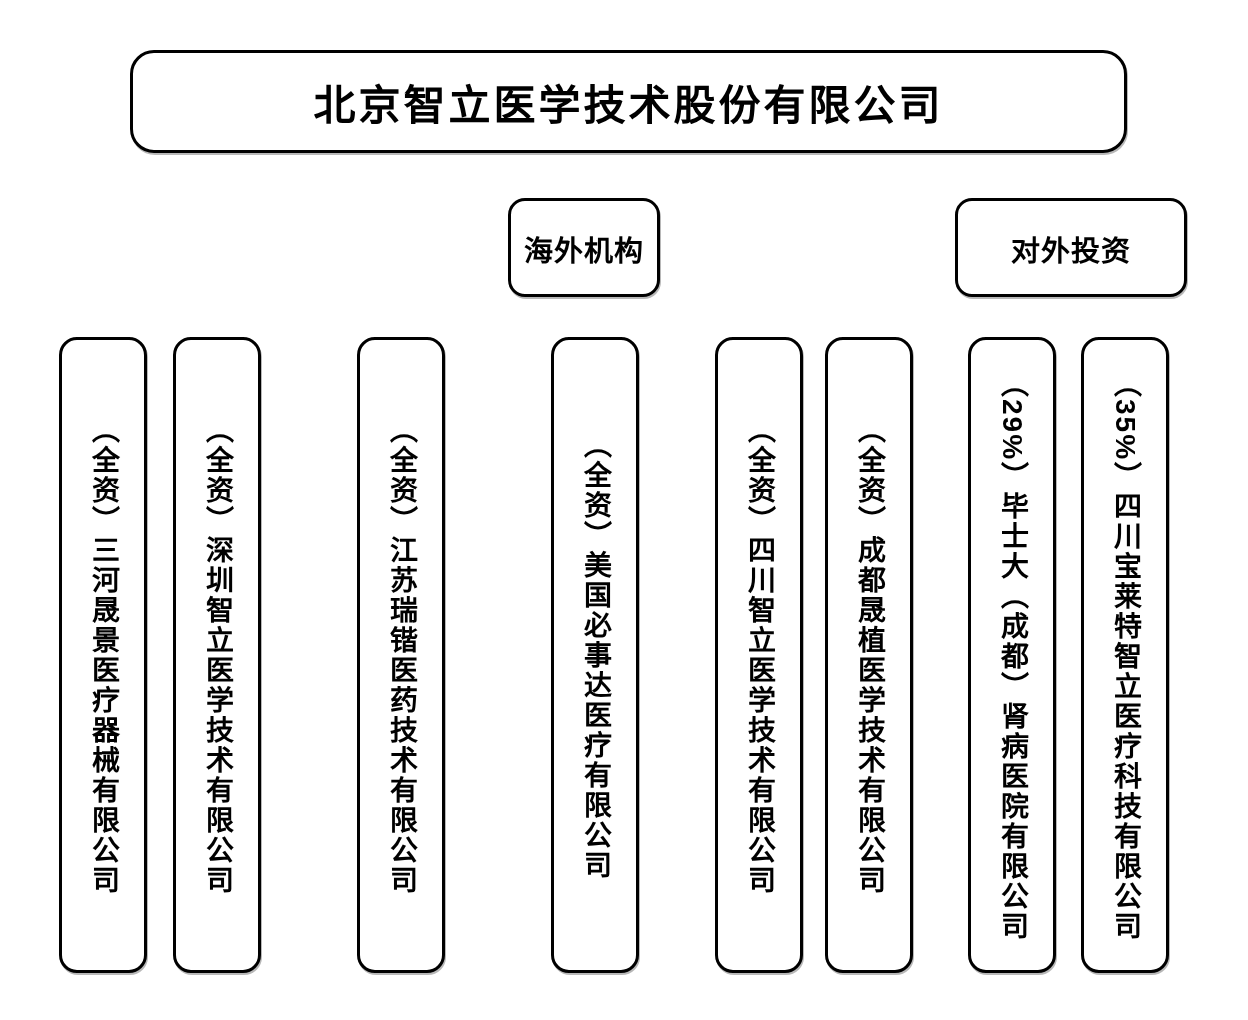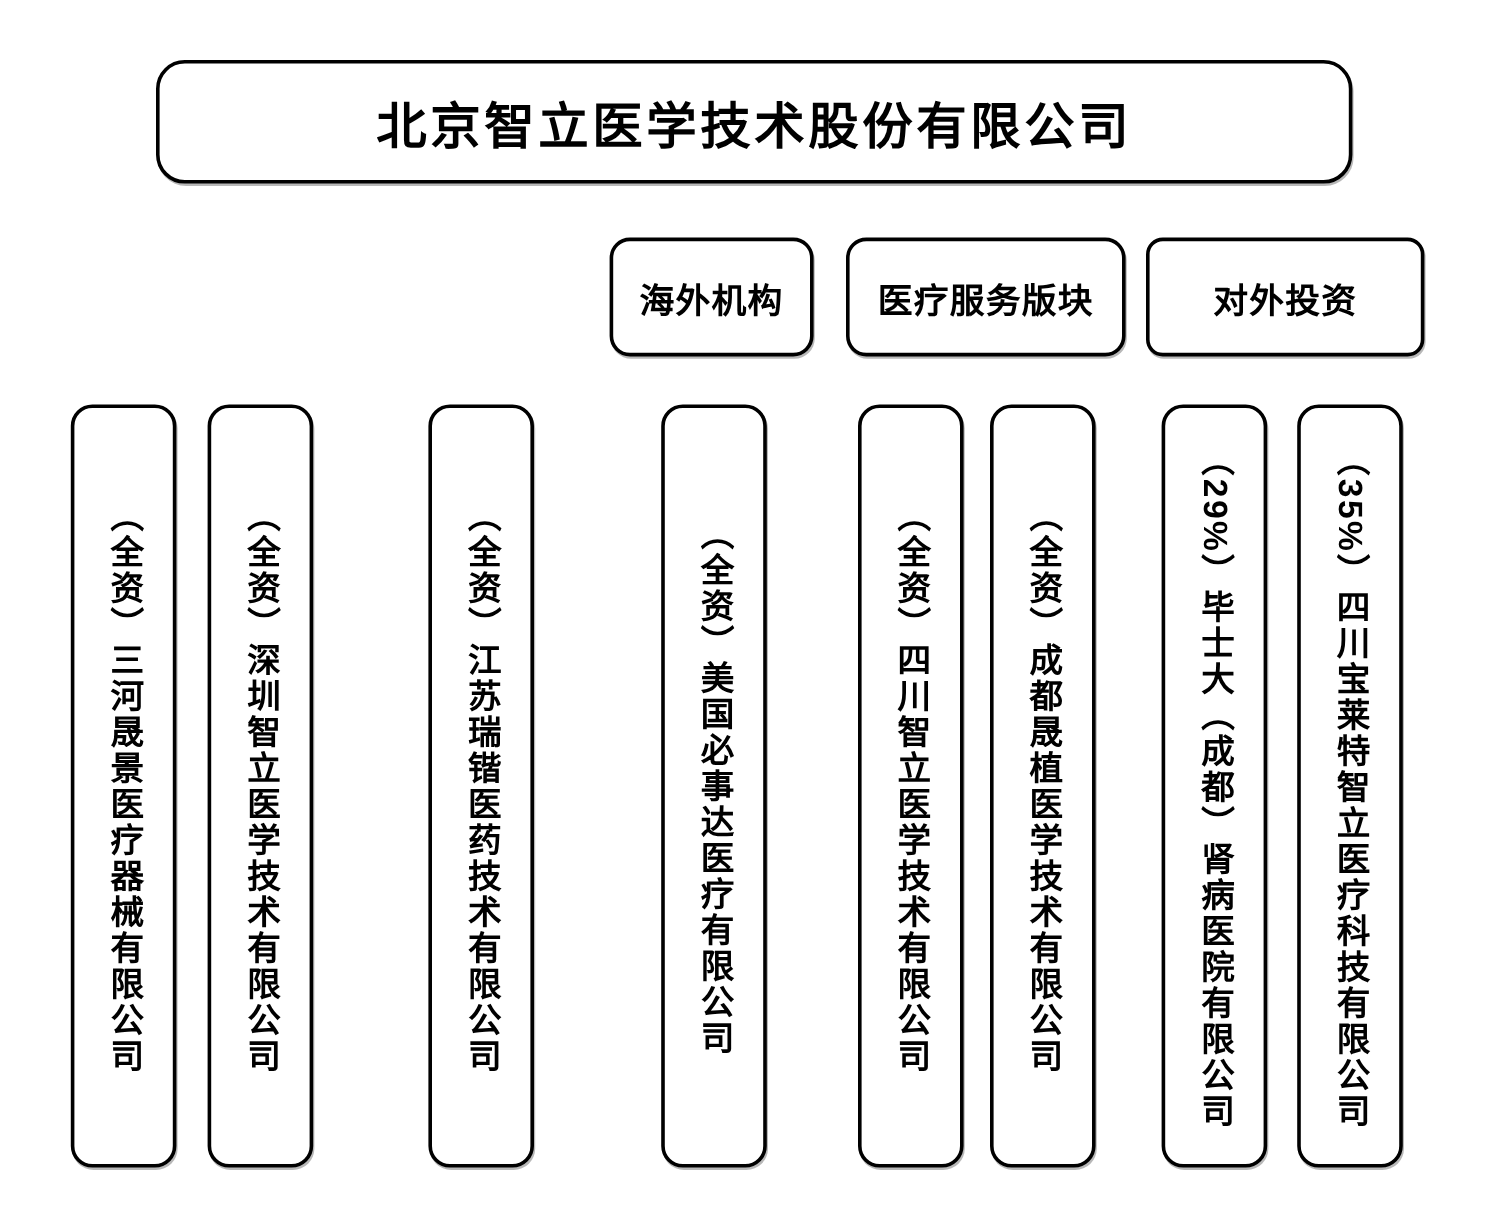--- a/index.html
+++ b/index.html
@@ -38,23 +38,23 @@
   .cat-box {
     top: 198px;
     height: 99px;
     border-radius: 17px;
     font-size: 29px;
     font-weight: 600;
     letter-spacing: 1px;
   }
   .cat-1 { left: 42px;  width: 246px; }
   .cat-2 { left: 310px; width: 176px; }
-  .cat-3 { left: 508px; width: 170px; }
+  .cat-3 { left: 508px; width: 152px; }
   .cat-4 { left: 705px; width: 233px; }
-  .cat-5 { left: 955px; width: 232px; border-radius: 14px; }
+  .cat-5 { left: 955px; width: 232px; }
   .v-box {
     top: 337px;
     height: 636px;
     width: 88px;
     border-radius: 18px;
   }
   .v-1 { left: 59px; }
   .v-2 { left: 173px; }
   .v-3 { left: 357px; }
   .v-4 { left: 551px; }
@@ -77,23 +77,20 @@
 
 <div class="canvas">
 
   <div class="box title-box">
     <span>北京智立医学技术股份有限公司</span>
   </div>
 
   <div class="box cat-box cat-3">
     <span>海外机构</span>
   </div>
-  <div class="box cat-box cat-4">
-    <span>医疗服务版块</span>
-  </div>
   <div class="box cat-box cat-5">
     <span>对外投资</span>
   </div>
 
   <div class="box v-box v-1">
     <span class="v-text">（全资）三河晟景医疗器械有限公司</span>
   </div>
   <div class="box v-box v-2">
     <span class="v-text">（全资）深圳智立医学技术有限公司</span>
   </div>

